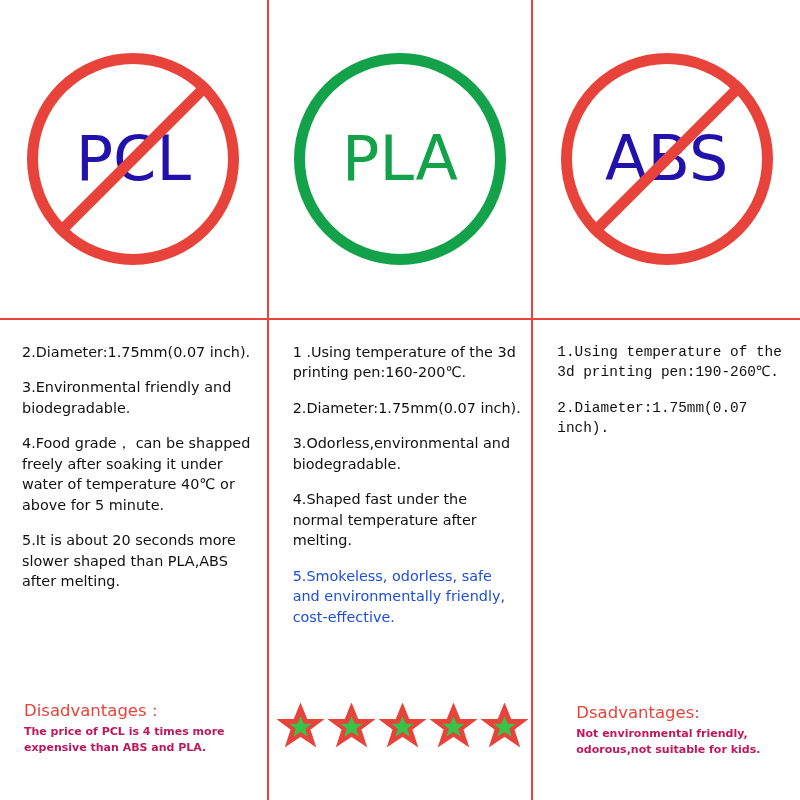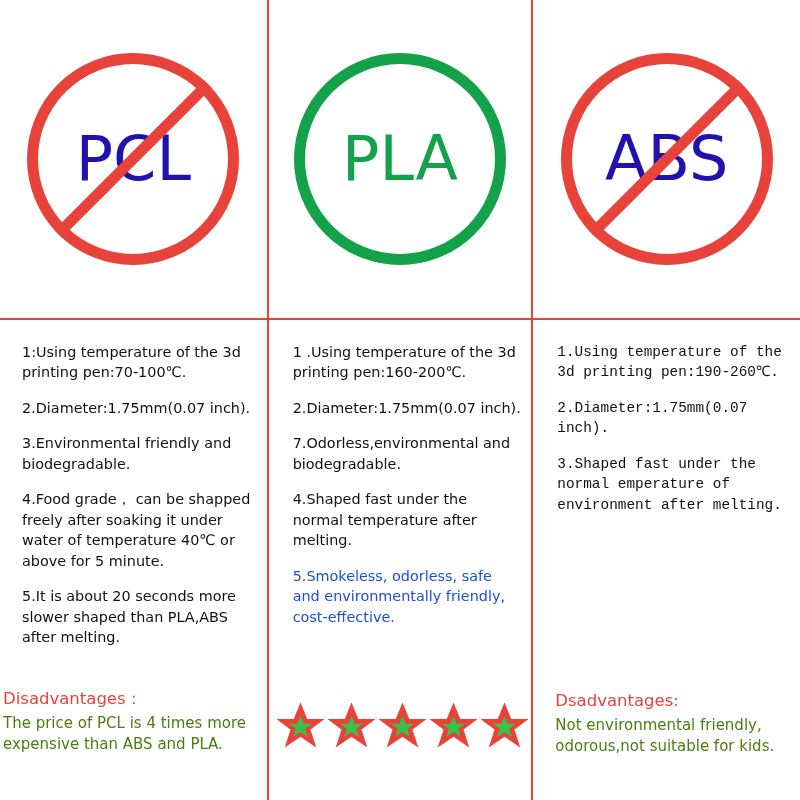--- a/index.html
+++ b/index.html
@@ -113,35 +113,36 @@
   }
   .item.green {
     color: #1d4ed8;
     font-weight: normal;
   }
   .col3 .item { padding-left: 12px; font-family: Liberation Mono, monospace; }
   .col2 .item { padding-left: 12px; }
 
   .disadv-block {
     position: absolute;
-    left: 3px;
+    left: 24px;
     right: 8px;
   }
   .disadv-title {
     font-family: "DejaVu Sans", sans-serif;
     font-size: 16.5px;
     color: #e8433a;
     line-height: 1.35;
     margin-bottom: 2px;
   }
   .disadv-body {
     font-family: "DejaVu Sans", sans-serif;
-    font-size: 15px;
-    color: #4d7c0f;
+    font-size: 11px;
+    color: #be185d;
     line-height: 1.45;
+    font-weight: bold;
   }
 
   
   .stars {
     position: absolute;
     left: 8px;
     bottom: 52px;
     display: flex;
     gap: 4px;
   }
@@ -161,21 +162,20 @@
     <div class="col col1">
       <div class="badge-zone">
         <div class="badge">
           <div class="ring"></div>
           <div class="badge-text">PCL</div>
           <div class="slash"></div>
         </div>
       </div>
       <div class="hrule"></div>
       <div class="text-zone">
-        <div class="item">1:Using temperature of the 3d printing pen:70-100℃.</div>
         <div class="item">2.Diameter:1.75mm(0.07 inch).</div>
         <div class="item">3.Environmental friendly and biodegradable.</div>
         <div class="item">4.Food grade， can be shapped freely after soaking it under water of temperature 40℃ or above for 5 minute.</div>
         <div class="item">5.It is about 20 seconds more slower shaped than PLA,ABS after melting.</div>
         <div class="disadv-block" style="bottom:44px;">
           <div class="disadv-title">Disadvantages：</div>
           <div class="disadv-body">The price of PCL is 4 times more expensive than ABS and PLA.</div>
         </div>
       </div>
     </div>
@@ -184,21 +184,21 @@
       <div class="badge-zone">
         <div class="badge">
           <div class="ring green"></div>
           <div class="badge-text green-label">PLA</div>
         </div>
       </div>
       <div class="hrule"></div>
       <div class="text-zone">
         <div class="item">1 .Using temperature of the 3d printing pen:160-200℃.</div>
         <div class="item">2.Diameter:1.75mm(0.07 inch).</div>
-        <div class="item">7.Odorless,environmental and biodegradable.</div>
+        <div class="item">3.Odorless,environmental and biodegradable.</div>
         <div class="item">4.Shaped fast under the normal temperature after melting.</div>
         <div class="item green">5.Smokeless, odorless, safe and environmentally friendly, cost-effective.</div>
 
         <div class="stars">
           <div class="star">
             <svg width="47" height="45" viewBox="0 0 50 48">
               <polygon points="25,2 31.5,18 48,18 34.5,28 40,45 25,35 10,45 15.5,28 2,18 18.5,18" fill="#e8433a" stroke="#e8433a" stroke-width="2"></polygon>
               <polygon points="25,14 28.5,22 37,22 30,27.5 32.8,36 25,31 17.2,36 20,27.5 13,22 21.5,22" fill="#39c24a"></polygon>
             </svg>
           </div>
@@ -235,21 +235,20 @@
         <div class="badge">
           <div class="ring"></div>
           <div class="badge-text">ABS</div>
           <div class="slash"></div>
         </div>
       </div>
       <div class="hrule"></div>
       <div class="text-zone">
         <div class="item">1.Using temperature of the 3d printing pen:190-260℃.</div>
         <div class="item">2.Diameter:1.75mm(0.07 inch).</div>
-        <div class="item">3.Shaped fast under the normal emperature of environment after melting.</div>
         <div class="disadv-block" style="bottom:42px;margin-left:19px;">
           <div class="disadv-title">Dsadvantages:</div>
           <div class="disadv-body">Not environmental friendly, odorous,not suitable for kids.</div>
         </div>
       </div>
     </div>
 
   </div>
 </div>
 

